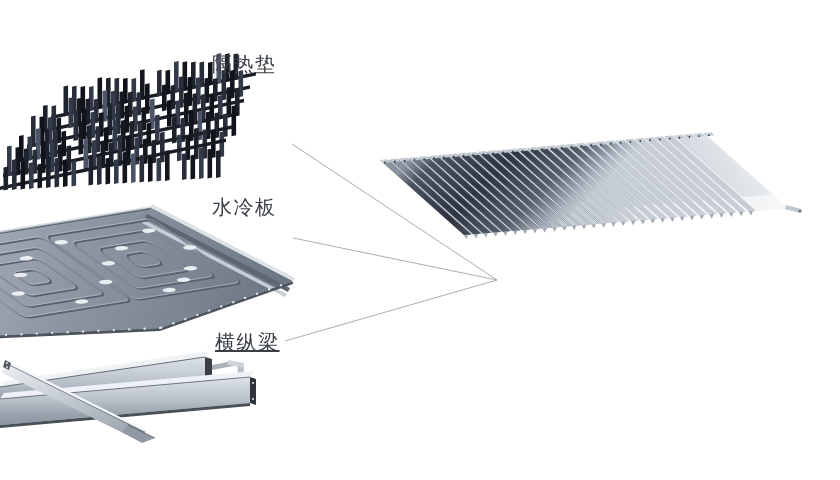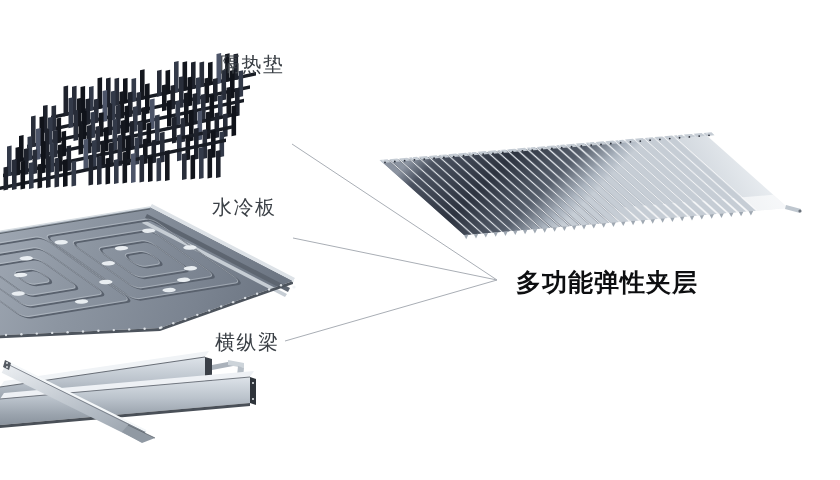--- a/index.html
+++ b/index.html
@@ -10,23 +10,23 @@
   }
   .stage svg{position:absolute;left:0;top:0;}
   .part-label{
     position:absolute;font-size:20px;line-height:1.1;
     color:var(--label-color,#3b4046);letter-spacing:1.5px;white-space:nowrap;
   }
   .emph-label{
     position:absolute;font-size:25px;line-height:1.1;font-weight:700;
     color:var(--emph-color,#0d0e10);letter-spacing:1px;white-space:nowrap;
   }
-  #label-insulation{left:212px;top:53px;margin-left:8px;}
+  #label-insulation{left:212px;top:53px;}
   #label-cooling{left:212px;top:198px;font-family:Liberation Mono, monospace;}
-  #label-beams{left:215px;top:331px;}
+  #label-beams{left:215px;top:331px;text-decoration:underline;}
   #label-elastic{left:516px;top:269px;}
 </style>
 </head>
 <body>
 
 <div class="stage" style="--bg: #ffffff; --label-color: #3b4046; --emph-color: #0d0e10;">
   <svg width="840" height="480" viewBox="0 0 840 480">
     <defs>
       <linearGradient id="gPlate" gradientUnits="userSpaceOnUse" x1="-60" y1="205" x2="260" y2="330">
         <stop offset="0" stop-color="#aab2bd"></stop>
@@ -480,14 +480,13 @@
     <g id="g-lines">
         <line x1="292" y1="144" x2="497" y2="280" stroke="#a9aeb5" stroke-width="1"></line>
         <line x1="293" y1="238" x2="497" y2="280" stroke="#a9aeb5" stroke-width="1"></line>
         <line x1="285" y1="341" x2="497" y2="280" stroke="#a9aeb5" stroke-width="1"></line>
       </g>
   </svg>
 
   <div class="part-label" id="label-insulation">隔热垫</div>
   <div class="part-label" id="label-cooling">水冷板</div>
   <div class="part-label" id="label-beams">横纵梁</div>
-  <div class="emph-label" id="label-elastic">多功能弹性夹层</div>
 </div>
 
 </body></html>

